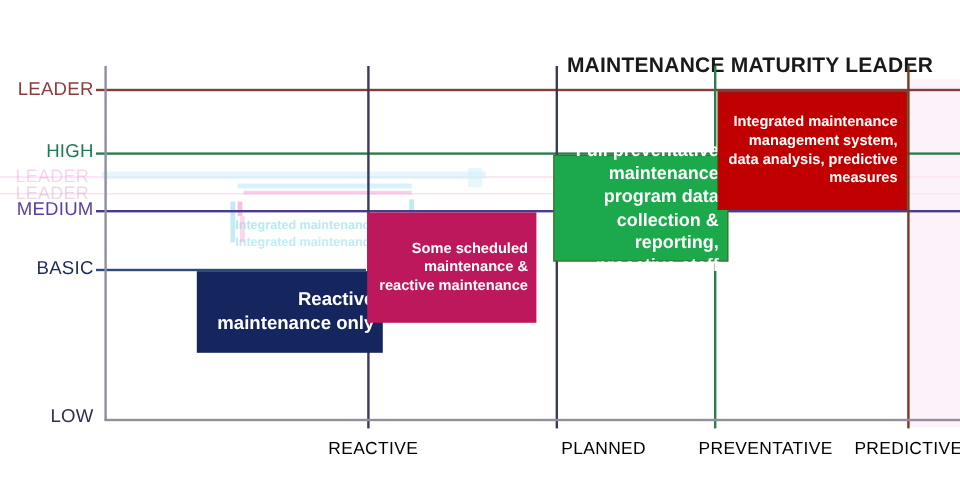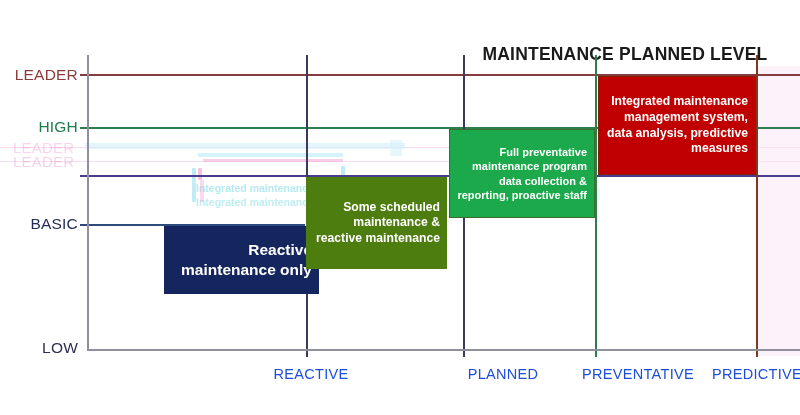--- a/index.html
+++ b/index.html
@@ -82,21 +82,21 @@
     left: 0;
     width: 78px;
     height: 20px;
   }
 
   
   .xlabel {
     position: absolute;
     top: 366px;
     font-size: 14.5px;
-    color: #1d4ed8;
+    color: #000000;
     letter-spacing: 0.3px;
     white-space: nowrap;
     transform: translateX(-50%);
   }
 
   
   .stage-box {
     position: absolute;
     display: flex;
     align-items: center;
@@ -109,21 +109,21 @@
     line-height: 1.28;
   }
   .stage-box .stage-text {
     display: block;
     width: 100%;
     text-align: right;
   }
 
   #box-reactive   { font-size: 15.5px; margin-left: 14px; }
   #box-planned    { font-size: 12.2px; }
-  #box-preventative { font-size: 11px; }
+  #box-preventative { font-size: 15px; margin-left: 12px; }
   #box-predictive { font-size: 12.2px; }
 
   
   .bordered { border: 1.2px solid rgba(90,60,20,0.55); }
 
   
   .ghost {
     position: absolute;
     pointer-events: none;
   }
@@ -174,58 +174,61 @@
     <div class="ghost ghost-tick" style="left:200px; top:180px; height:22px; background:rgba(243,168,214,0.45);"></div>
     <div class="ghost ghost-tick" style="left:341px; top:166px; height:14px; background:rgba(180,232,242,0.85);"></div>
     <div class="ghost ghost-tick" style="left:341px; top:180px; height:20px; background:rgba(218,60,150,0.55);"></div>
     <div class="ghost" style="left:390px; top:140px; width:12px; height:16px; background:rgba(214,240,250,0.55);"></div>
     <div class="ghost" style="left:590px; top:140px; width:10px; height:14px; background:rgba(214,240,250,0.50);"></div>
     <div class="ghost" style="left:590px; top:160px; width:10px; height:12px; background:rgba(214,240,250,0.50);"></div>
     <div class="ghost" style="left:590px; top:188px; width:10px; height:12px; background:rgba(214,240,250,0.50);"></div>
     <div class="ghost" style="left:756px; top:66px; width:44px; height:290px; background:rgba(250,232,245,0.55);"></div>
   </div>
 
-  <div class="chart-title">MAINTENANCE PLANNED LEVEL</div>
+  <div class="chart-title">MAINTENANCE MATURITY LEADER</div>
 
   <div class="gridline-h" style="top:74px;  width:720px; background:#843C3C;"></div>
   <div class="gridline-h" style="top:127px; width:720px; background:#2E7D4F;"></div>
   <div class="gridline-h" style="top:175px; width:720px; background:#4A3C8C;"></div>
   <div class="gridline-h" style="top:224px; width:225px; background:#2E4A7D;"></div>
 
   <div class="gridline-v" style="left:306px; background:#3A3A5C;"></div>
   <div class="gridline-v" style="left:463px; background:#3A3A5C;"></div>
   <div class="gridline-v" style="left:595px; background:#2E7D4F;"></div>
   <div class="gridline-v" style="left:756px; background:#7A3B1E;"></div>
 
   <div class="axis-y"></div>
   <div class="axis-x"></div>
 
   <div class="ylabel-wrap" style="top:66px;">
     <span class="ylabel" style="color:#8C3A3A;">LEADER</span>
   </div>
   <div class="ylabel-wrap" style="top:118px;">
     <span class="ylabel" style="color:#1F7A4D;">HIGH</span>
   </div>
+  <div class="ylabel-wrap" style="top:166px;">
+    <span class="ylabel" style="color:#5A3FA0;">MEDIUM</span>
+  </div>
   <div class="ylabel-wrap" style="top:339px;">
     <span class="ylabel" style="color:#2E3050;">LOW</span>
   </div>
   <div class="ylabel-wrap" style="top:215px;">
     <span class="ylabel" style="color:#1F2A55;">BASIC</span>
   </div>
 
   <div class="xlabel" style="left:311px;">REACTIVE</div>
   <div class="xlabel" style="left:503px;">PLANNED</div>
   <div class="xlabel" style="left:638px;">PREVENTATIVE</div>
   <div class="xlabel" style="left:757px;">PREDICTIVE</div>
 
   <div id="box-reactive" class="stage-box" style="left:150px; top:226px; width:155px; height:68px; background:#15265E;">
     <span class="stage-text">Reactive maintenance only</span>
   </div>
 
-  <div id="box-planned" class="stage-box" style="left:306px; top:177px; width:141px; height:92px; background:#4d7c0f;">
+  <div id="box-planned" class="stage-box" style="left:306px; top:177px; width:141px; height:92px; background:#be185d;">
     <span class="stage-text">Some scheduled maintenance &amp; reactive maintenance</span>
   </div>
 
   <div id="box-preventative" class="stage-box bordered" style="left:449px; top:129px; width:146px; height:89px; background:#1BA94C;">
     <span class="stage-text">Full preventative maintenance program data collection &amp; reporting, proactive staff</span>
   </div>
 
   <div id="box-predictive" class="stage-box bordered" style="left:598px; top:76px; width:158px; height:99px; background:#C00000;">
     <span class="stage-text">Integrated maintenance management system, data analysis, predictive measures</span>
   </div>

